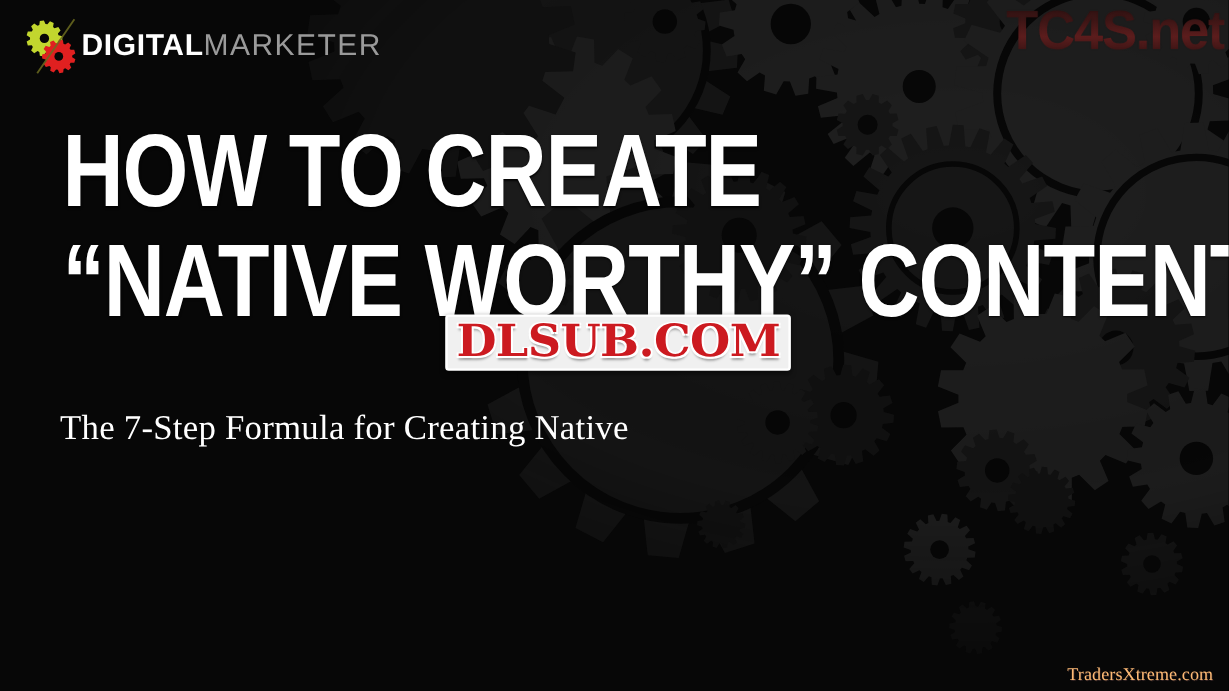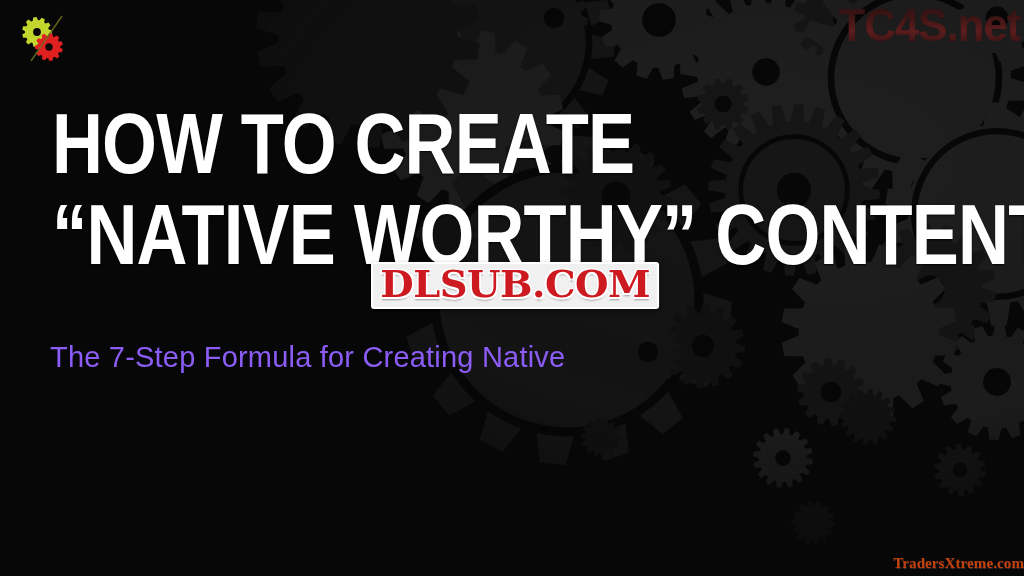--- a/index.html
+++ b/index.html
@@ -59,22 +59,22 @@
     transform:scaleX(0.82);
     transform-origin:left center;
     text-shadow:0 1px 2px rgba(0,0,0,0.85);
   }
   #head-line-2 { margin-top:12px; }
 
   
   #subtitle {
     position:absolute; left:50px; top:336px;
     z-index:4;
-    color:#8b5cf6;
-    font-family:Liberation Sans, sans-serif;
+    color:#ffffff;
+    font-family:Liberation Serif, serif;
     font-size:29px;
     line-height:1.45;
     letter-spacing:0.2px;
     white-space:nowrap;
   }
 
   
   #wm-dlsub {
     position:absolute; left:371px; top:262px;
     z-index:9;
@@ -108,28 +108,28 @@
     letter-spacing:-1px;
     transform:scaleX(0.95);
     transform-origin:right center;
     background:linear-gradient(180deg,#0d0707 0%,#2a1010 32%,#5e1d1d 62%,#130a0a 100%);
     -webkit-background-clip:text;
     background-clip:text;
     color:transparent;
     text-shadow:0 0 1px rgba(90,30,30,0.4);
   }
   #wm-traders {
-    position:absolute; right:0; bottom:5px;
+    position:absolute; right:13px; bottom:5px;
     z-index:9;
     font-family:"Liberation Serif","DejaVu Serif", serif;
-    font-weight:bold;
+    font-weight:normal;
     font-size:15px;
     letter-spacing:0.1px;
     line-height:1;
-    color:#c2410c;
+    color:#fdba74;
     text-shadow:0.5px 0.5px 0 rgba(140,95,95,0.35);
   }
 </style>
 </head>
 <body>
 
 <div id="slide">
 
   <svg id="gear-bg" viewBox="0 0 1024 576" preserveAspectRatio="none" aria-hidden="true">
     <defs>
@@ -255,20 +255,23 @@
               <circle cx="19" cy="18" r="3.9000000000000004" fill="#070707"></circle>
             </g>
             <g>
               <path d="M44.81,35.30L43.93,38.37L40.85,38.33L40.03,39.63L41.37,42.40L38.98,44.51L36.40,42.81L35.01,43.46L34.64,46.52L31.49,46.99L30.24,44.17L28.72,43.97L26.76,46.34L23.85,45.03L24.32,41.99L23.15,40.99L20.22,41.93L18.48,39.26L20.52,36.95L20.08,35.48L17.10,34.68L17.08,31.49L20.05,30.66L20.47,29.18L18.40,26.90L20.11,24.21L23.05,25.11L24.21,24.10L23.69,21.06L26.59,19.71L28.58,22.06L30.10,21.84L31.31,19.00L34.47,19.44L34.88,22.49L36.28,23.12L38.83,21.39L41.25,23.47L39.94,26.26L40.78,27.54L43.86,27.47L44.78,30.53L42.17,32.16L42.18,33.70Z" fill="#e02020"></path>
               <circle cx="31" cy="33" r="3.64" fill="#070707"></circle>
             </g>
           </g>
         <line x1="44" y1="2" x2="13" y2="47" stroke="#6c6c20" stroke-width="1.6" opacity="0.85"></line>
       </svg>
     </span>
+    <span id="logo-wordmark">
+      <span class="wm-bold">DIGITAL</span><span class="wm-light">MARKETER</span>
+    </span>
   </div>
 
   <div id="headline">
     <div class="head-line" id="head-line-1">HOW TO CREATE</div>
     <div class="head-line" id="head-line-2">“NATIVE WORTHY” CONTENT</div>
   </div>
 
   <div id="subtitle">
     <div>The 7-Step Formula for Creating Native</div>
   </div>

